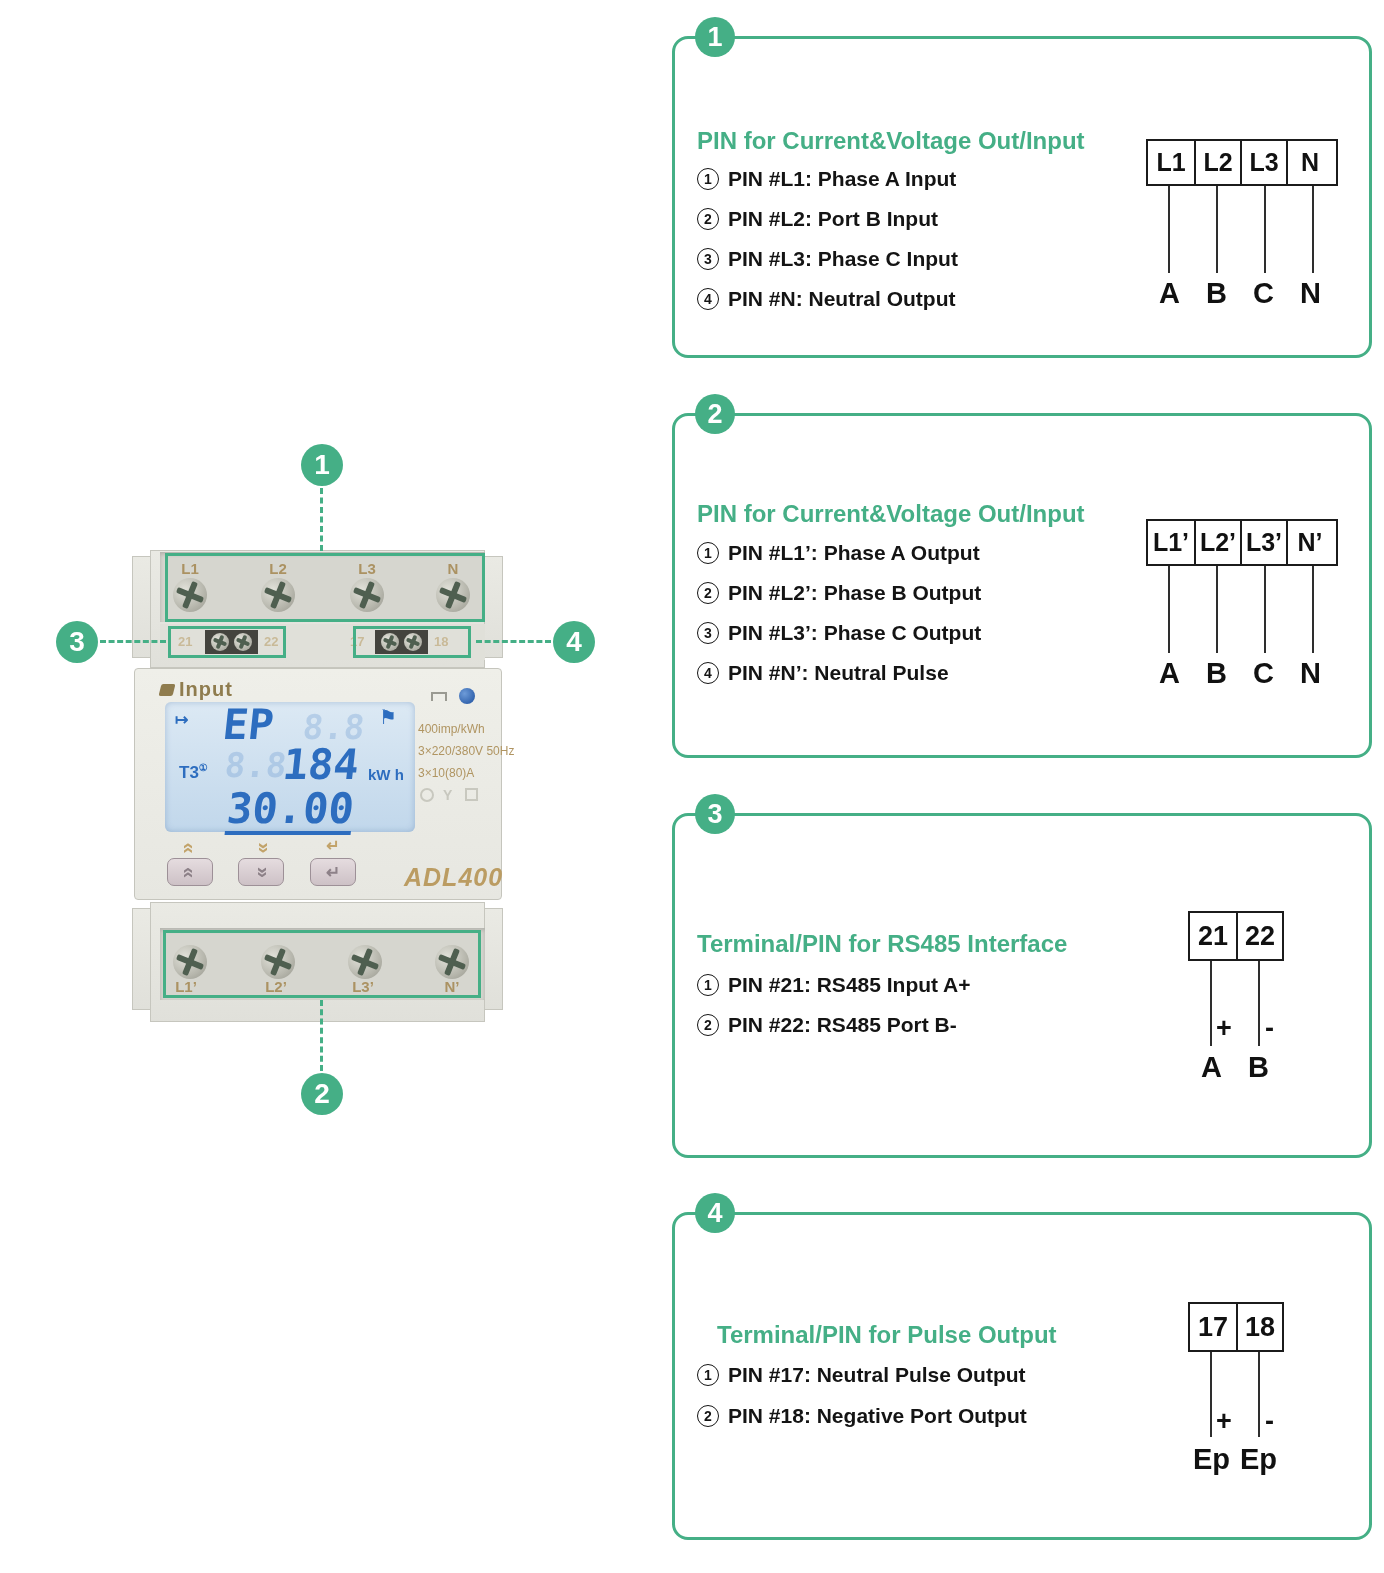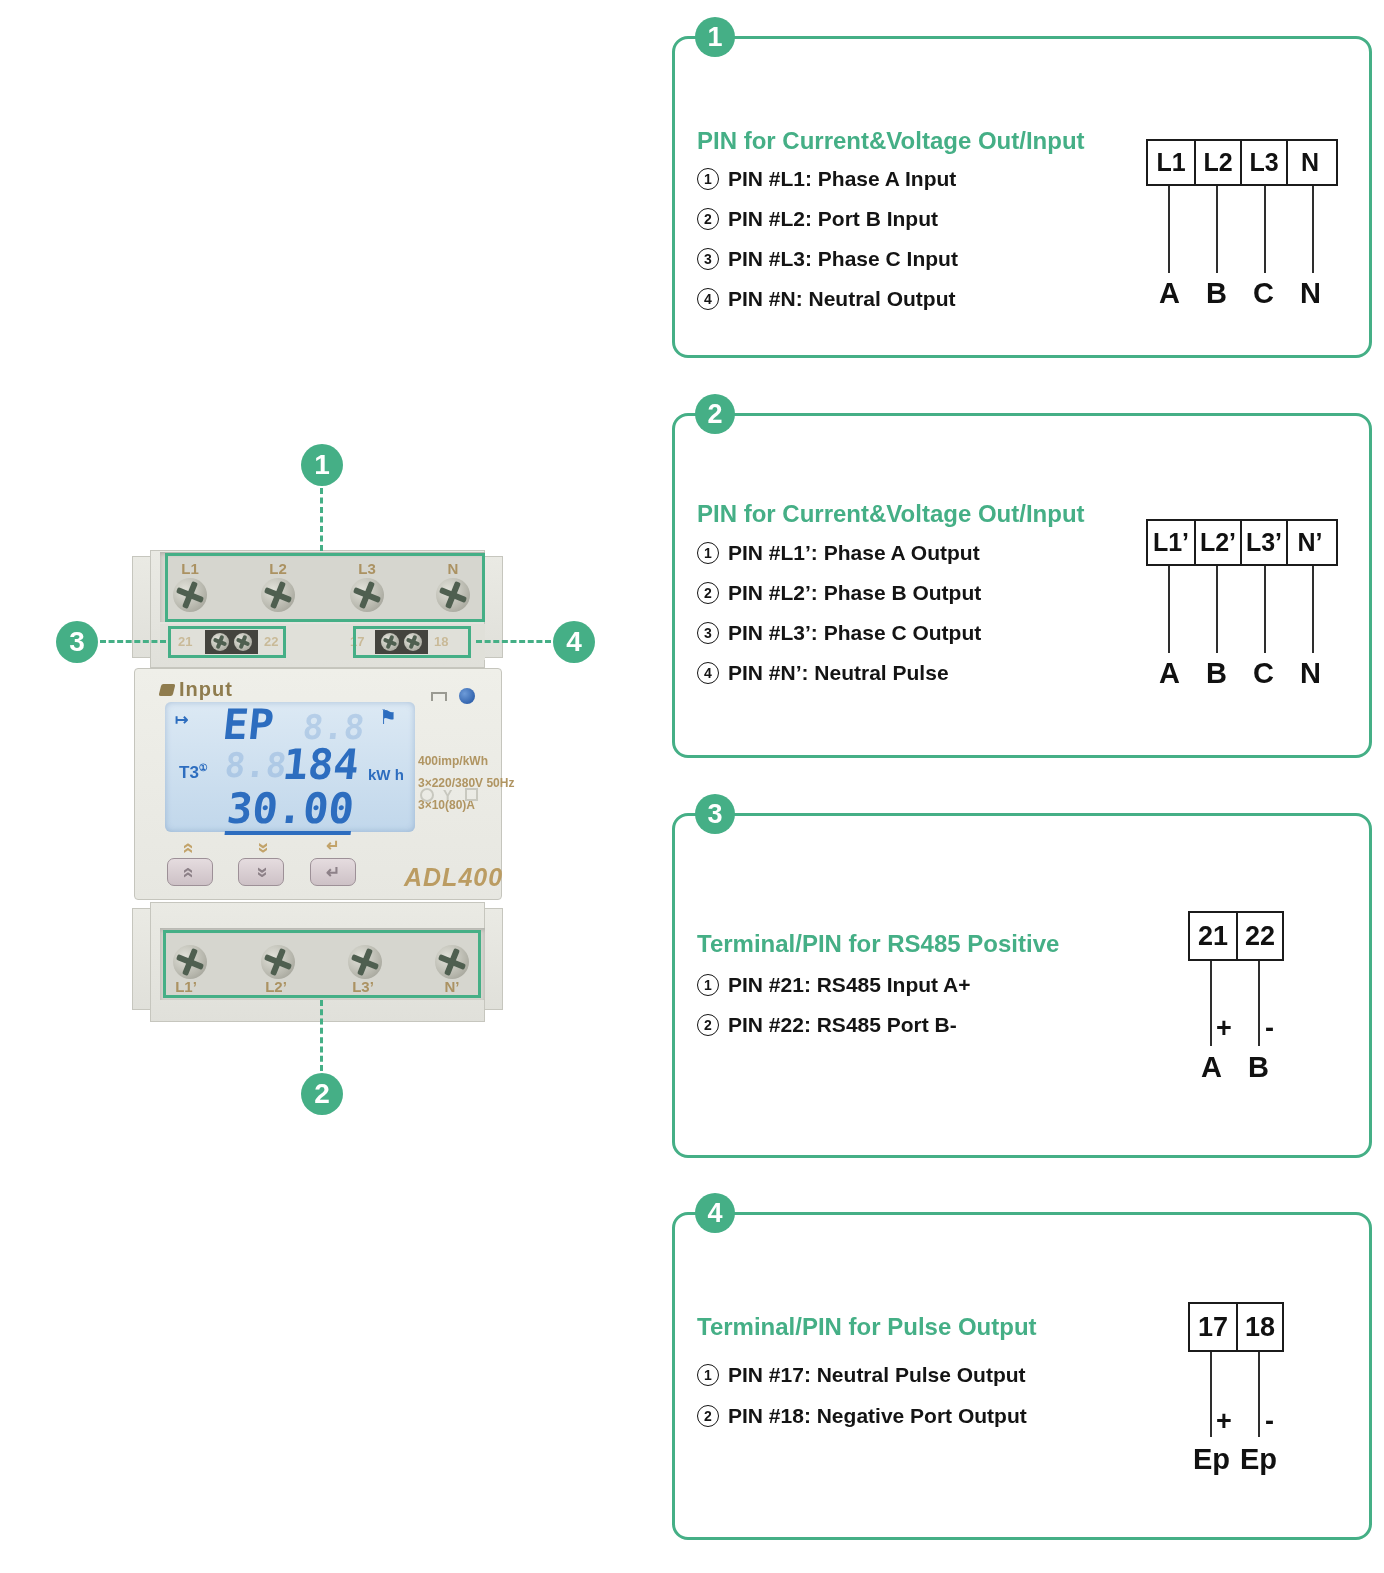--- a/index.html
+++ b/index.html
@@ -49,21 +49,21 @@
   .screw::after{transform:rotate(112deg);}
   .screw.sm{width:18px;height:18px;}
   .screw.sm::before,.screw.sm::after{left:2px;top:7px;width:14px;height:4px;}
   .tlabel{position:absolute;color:var(--tan);font-weight:bold;font-size:15px;transform:translateX(-50%);}
   .auxlabel{position:absolute;color:#c2ae83;font-weight:bold;font-size:13px;}
   .hibox{position:absolute;border:3px solid var(--green);}
   .lcd{position:absolute;left:45px;top:182px;width:250px;height:130px;border-radius:6px;
        background:linear-gradient(180deg,#dce9f4,#c1d7eb);box-shadow:inset 0 0 6px rgba(70,110,160,.35);}
   .seg{font-family:"DejaVu Sans Mono",monospace;font-weight:bold;color:var(--lcdblue);transform:skewX(-6deg);position:absolute;line-height:1;}
   .ghost{color:var(--lcdghost);}
-  .spec{position:absolute;color:#b09562;font-weight:bold;font-size:12px;white-space:nowrap;margin-top:32px;}
+  .spec{position:absolute;color:#b09562;font-weight:normal;font-size:12px;white-space:nowrap;}
   .mbtn{position:absolute;width:46px;height:28px;border-radius:7px;border:1px solid #9d9097;
         background:linear-gradient(180deg,#e5dcdf,#cdc1c6);display:flex;align-items:center;justify-content:center;
         color:#8d8188;font-weight:bold;}
   .goldglyph{position:absolute;width:46px;text-align:center;color:#c2a36a;font-weight:bold;font-size:16px;line-height:1;}
   .rot-up{display:inline-block;transform:rotate(90deg);font-size:20px;}
   .rot-dn{display:inline-block;transform:rotate(-90deg);font-size:20px;}
   .pulse-ic{position:absolute;width:16px;height:9px;border:2px solid #9a9a92;border-bottom:none;}
   .led{position:absolute;width:16px;height:16px;border-radius:50%;background:radial-gradient(circle at 35% 35%,#6d9bd8,#1d4f9e);}
   .ghosticon{position:absolute;color:#c8c8bf;font-weight:bold;}
   .sqic{width:13px;height:13px;border:2px solid #c8c8bf;}
@@ -266,21 +266,21 @@
         <span>A</span>
         <span>B</span>
         <span>C</span>
         <span>N</span>
       </div>
     </div>
   </div>
 
   <div class="panel" style="top:813px;height:345px;">
     <div class="badge">3</div>
-    <div class="ptitle" style="top:114px;">Terminal/PIN for RS485 Positive</div>
+    <div class="ptitle" style="top:114px;">Terminal/PIN for RS485 Interface</div>
     <div class="item" style="top:157px;">
       <span class="inum">1</span>
       <span>PIN #21: RS485 Input A+</span>
     </div>
     <div class="item" style="top:197px;">
       <span class="inum">2</span>
       <span>PIN #22: RS485 Port B-</span>
     </div>
     <div class="tdiag c2" style="left:513px;top:95px;width:96px;height:175px;">
       <div class="tcells">
@@ -293,21 +293,21 @@
       <span class="sgn" style="left:77px;top:102px;">-</span>
       <div class="tbot" style="left:0;top:140px;">
         <span>A</span>
         <span>B</span>
       </div>
     </div>
   </div>
 
   <div class="panel" style="top:1212px;height:328px;">
     <div class="badge">4</div>
-    <div class="ptitle" style="top:98px;">Terminal/PIN for Pulse Output</div>
+    <div class="ptitle" style="top:106px;margin-left:20px;">Terminal/PIN for Pulse Output</div>
     <div class="item" style="top:148px;">
       <span class="inum">1</span>
       <span>PIN #17: Neutral Pulse Output</span>
     </div>
     <div class="item" style="top:189px;">
       <span class="inum">2</span>
       <span>PIN #18: Negative Port Output</span>
     </div>
     <div class="tdiag c2" style="left:513px;top:87px;width:96px;height:175px;">
       <div class="tcells">

